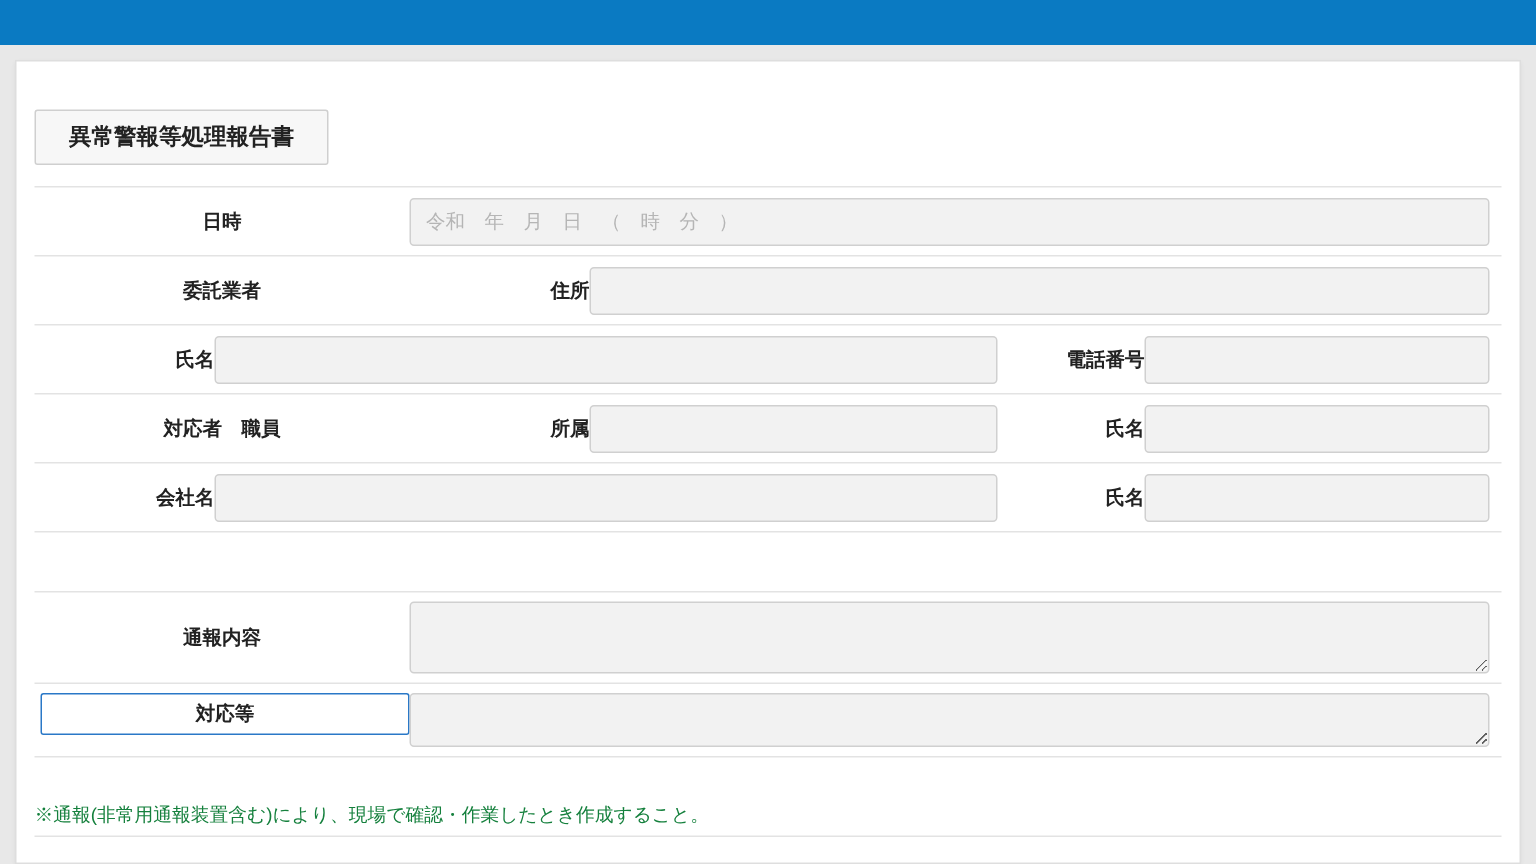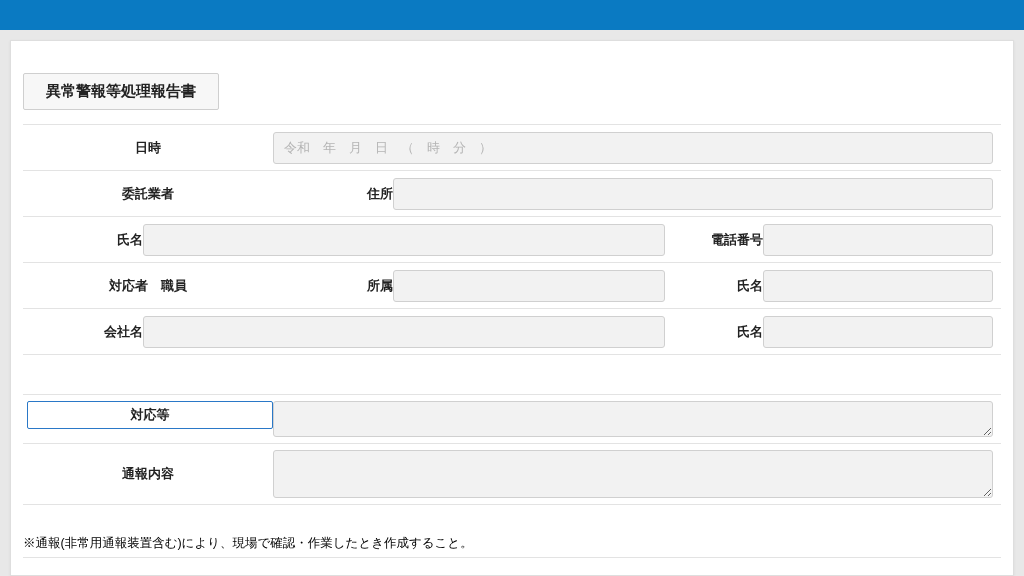--- a/index.html
+++ b/index.html
@@ -94,21 +94,21 @@
     .input-mid { flex: 1; margin-right: 8px; height: 32px; }
     .input-small { width: 230px; margin-right: 8px; height: 32px; }
     .textarea-full {
       flex: 1;
       margin-right: 8px;
       height: 48px;
       resize: both;
     }
     .footer-note {
       font-size: 12.5px;
-      color: #000000;
+      color: #15803d;
       margin-top: 30px;
       border-bottom: 1px solid #e3e3e3;
       padding-bottom: 5px;
     }
   </style>
 </head>
 <body>
 
 <div class="header-bar"></div>
 
@@ -147,26 +147,26 @@
     <div class="row">
       <div class="sub-label">会社名</div>
       <input type="text" class="input-mid" style="">
       <div class="sub-label2">氏名</div>
       <input type="text" class="input-small" style="">
     </div>
 
     <div class="row spacer"></div>
 
     <div class="row tall">
-      <div class="row-label selected">対応等</div>
-      <textarea class="textarea-full" style="height: 36px;"></textarea>
+      <div class="row-label">通報内容</div>
+      <textarea class="textarea-full" style=""></textarea>
     </div>
 
     <div class="row tall">
-      <div class="row-label">通報内容</div>
-      <textarea class="textarea-full" style=""></textarea>
+      <div class="row-label selected">対応等</div>
+      <textarea class="textarea-full" style="height: 36px;"></textarea>
     </div>
 
   </div>
 
   <div class="footer-note">※通報(非常用通報装置含む)により、現場で確認・作業したとき作成すること。</div>
 
 </div>
 
 </body></html>

